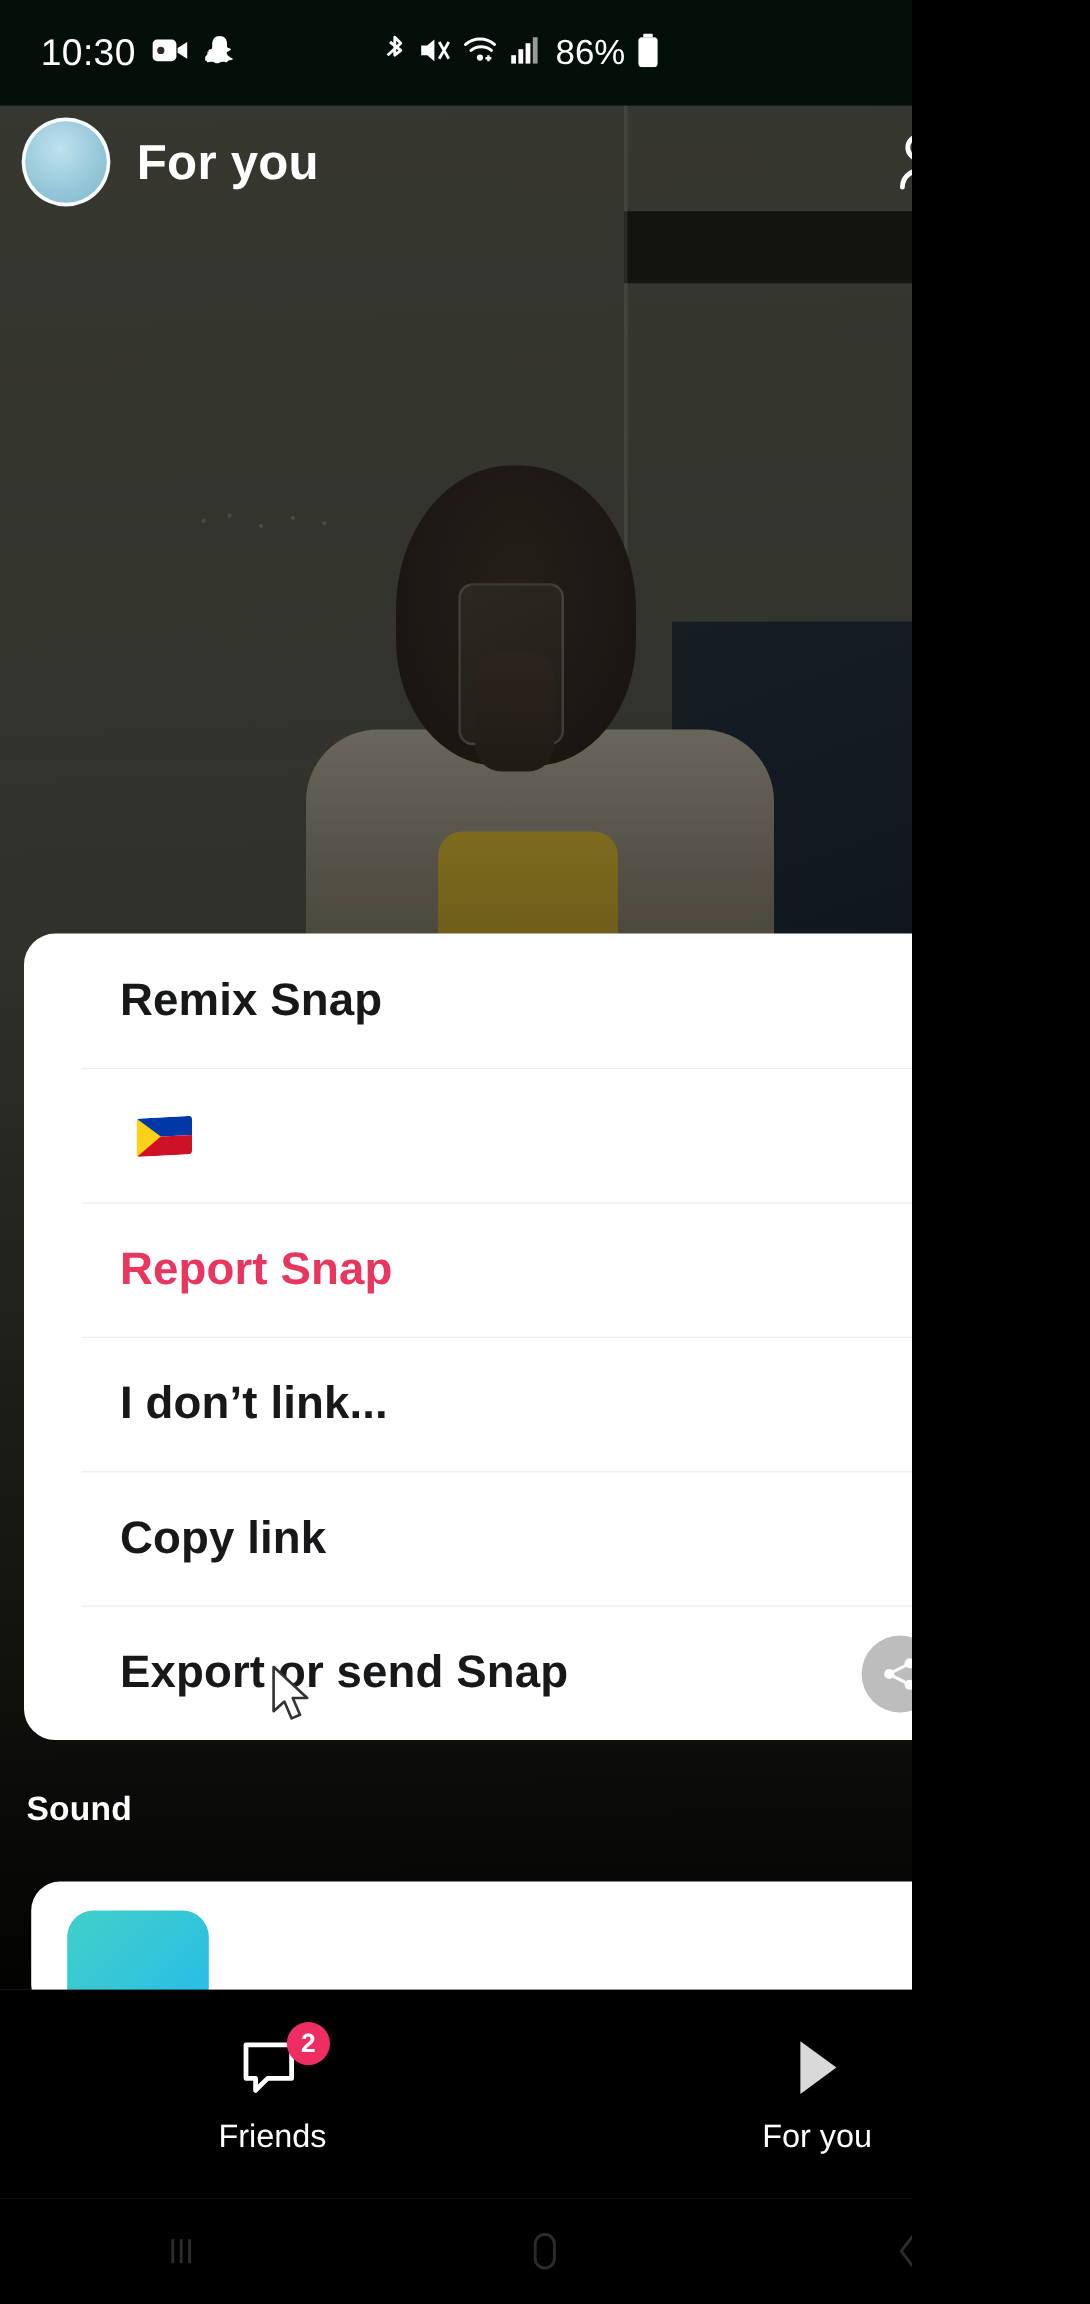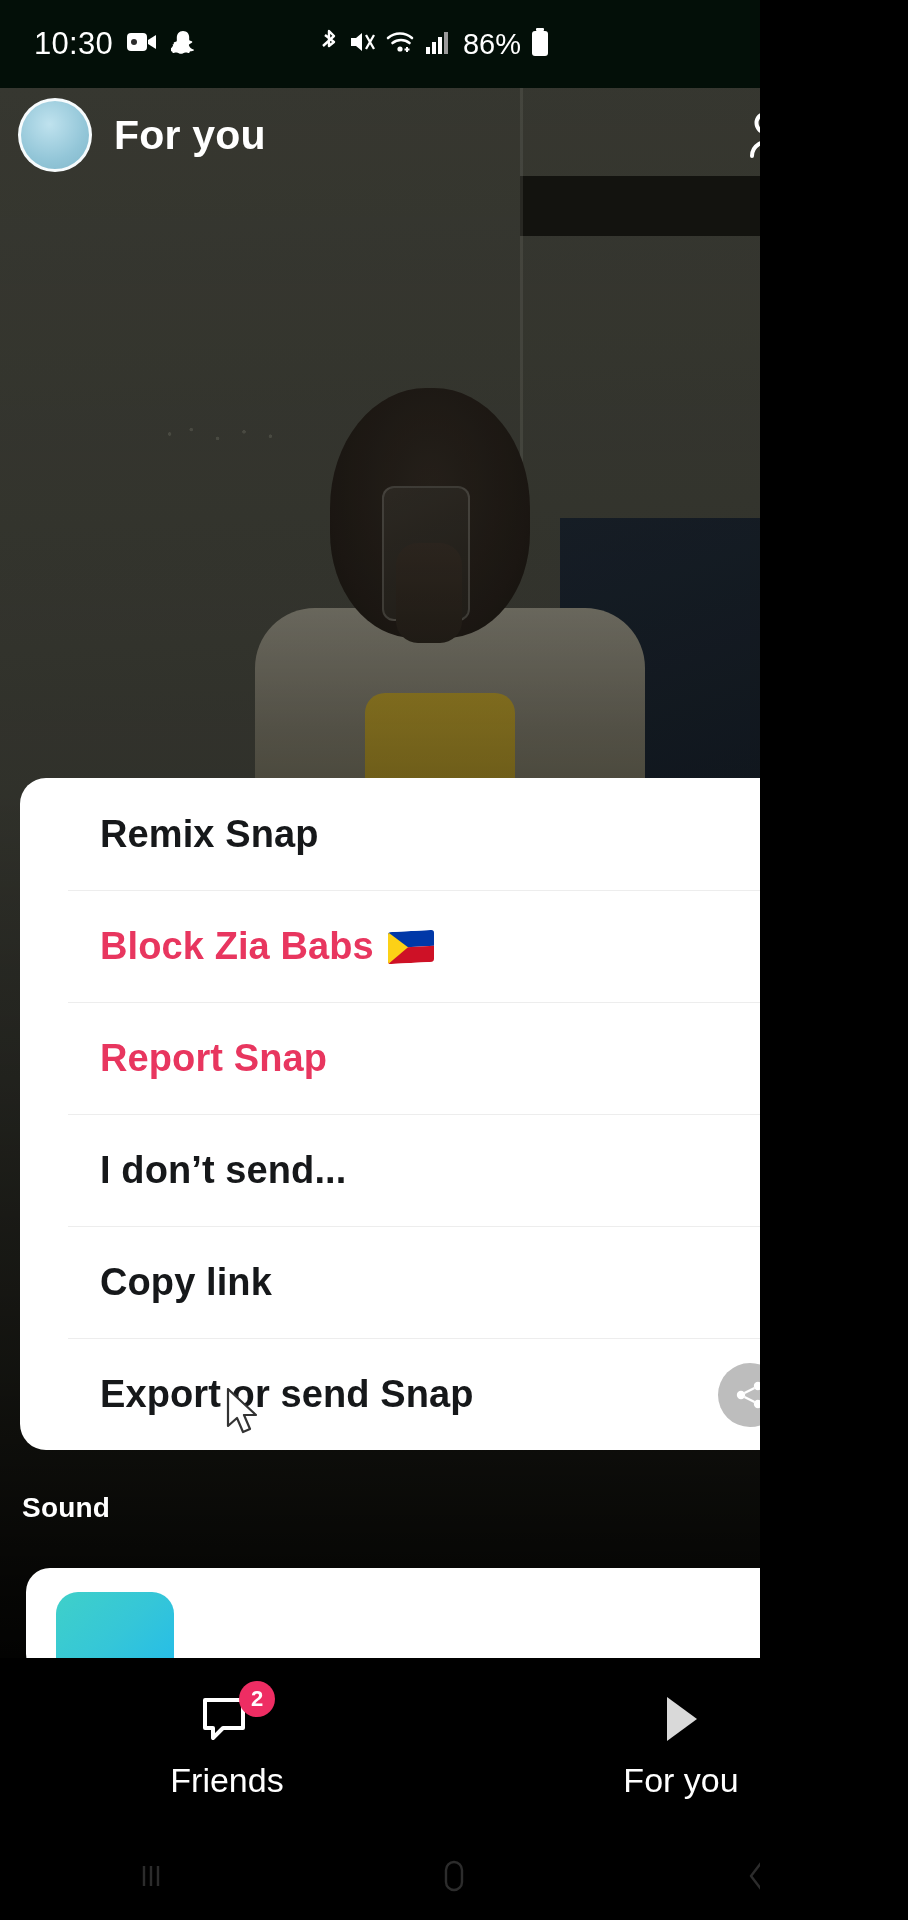--- a/index.html
+++ b/index.html
@@ -213,21 +213,21 @@
     position: relative;
   }
   .nav-icon-wrap { position: relative; height: 56px; display:flex; align-items:center; }
   .nav-badge {
     position:absolute; right:-22px; top:-10px;
     min-width: 36px; height: 36px; padding: 0 7px;
     background: #EE2D63; color:#fff; border-radius: 18px;
     font-size: 22px; font-weight: 700;
     display:flex; align-items:center; justify-content:center;
   }
-  .nav-label { color:#fff; font-size: 34px; font-weight: 400; }
+  .nav-label { color:#fff; font-size: 27px; font-weight: 400; }
 
   
   .androidnav {
     position:absolute; left:0; bottom:0; width:908px; height: 88px;
     background:#000; display:flex; align-items:center; z-index: 24;
   }
   .an-item { flex:1; display:flex; align-items:center; justify-content:center; }
 
   
   .cursor {
@@ -329,34 +329,33 @@
     </div>
   </div>
 
   <div class="sheet">
 
     <div class="sheet-item">
       <span class="label">Remix Snap</span>
     </div>
 
     <div class="sheet-item destructive">
-      <span class="label">Block Zia Babs</span>
       <span class="flag-img">
         <span class="f-blue"></span>
           <span class="f-red"></span>
           <span class="f-tri"></span>
       </span>
     </div>
 
     <div class="sheet-item destructive">
       <span class="label">Report Snap</span>
     </div>
 
     <div class="sheet-item">
-      <span class="label">I don’t send...</span>
+      <span class="label">I don’t link...</span>
     </div>
 
     <div class="sheet-item">
       <span class="label">Copy link</span>
     </div>
 
     <div class="sheet-item">
       <span class="label">Export or send Snap</span>
       <span class="trailing">
         <span class="circle-btn share">

